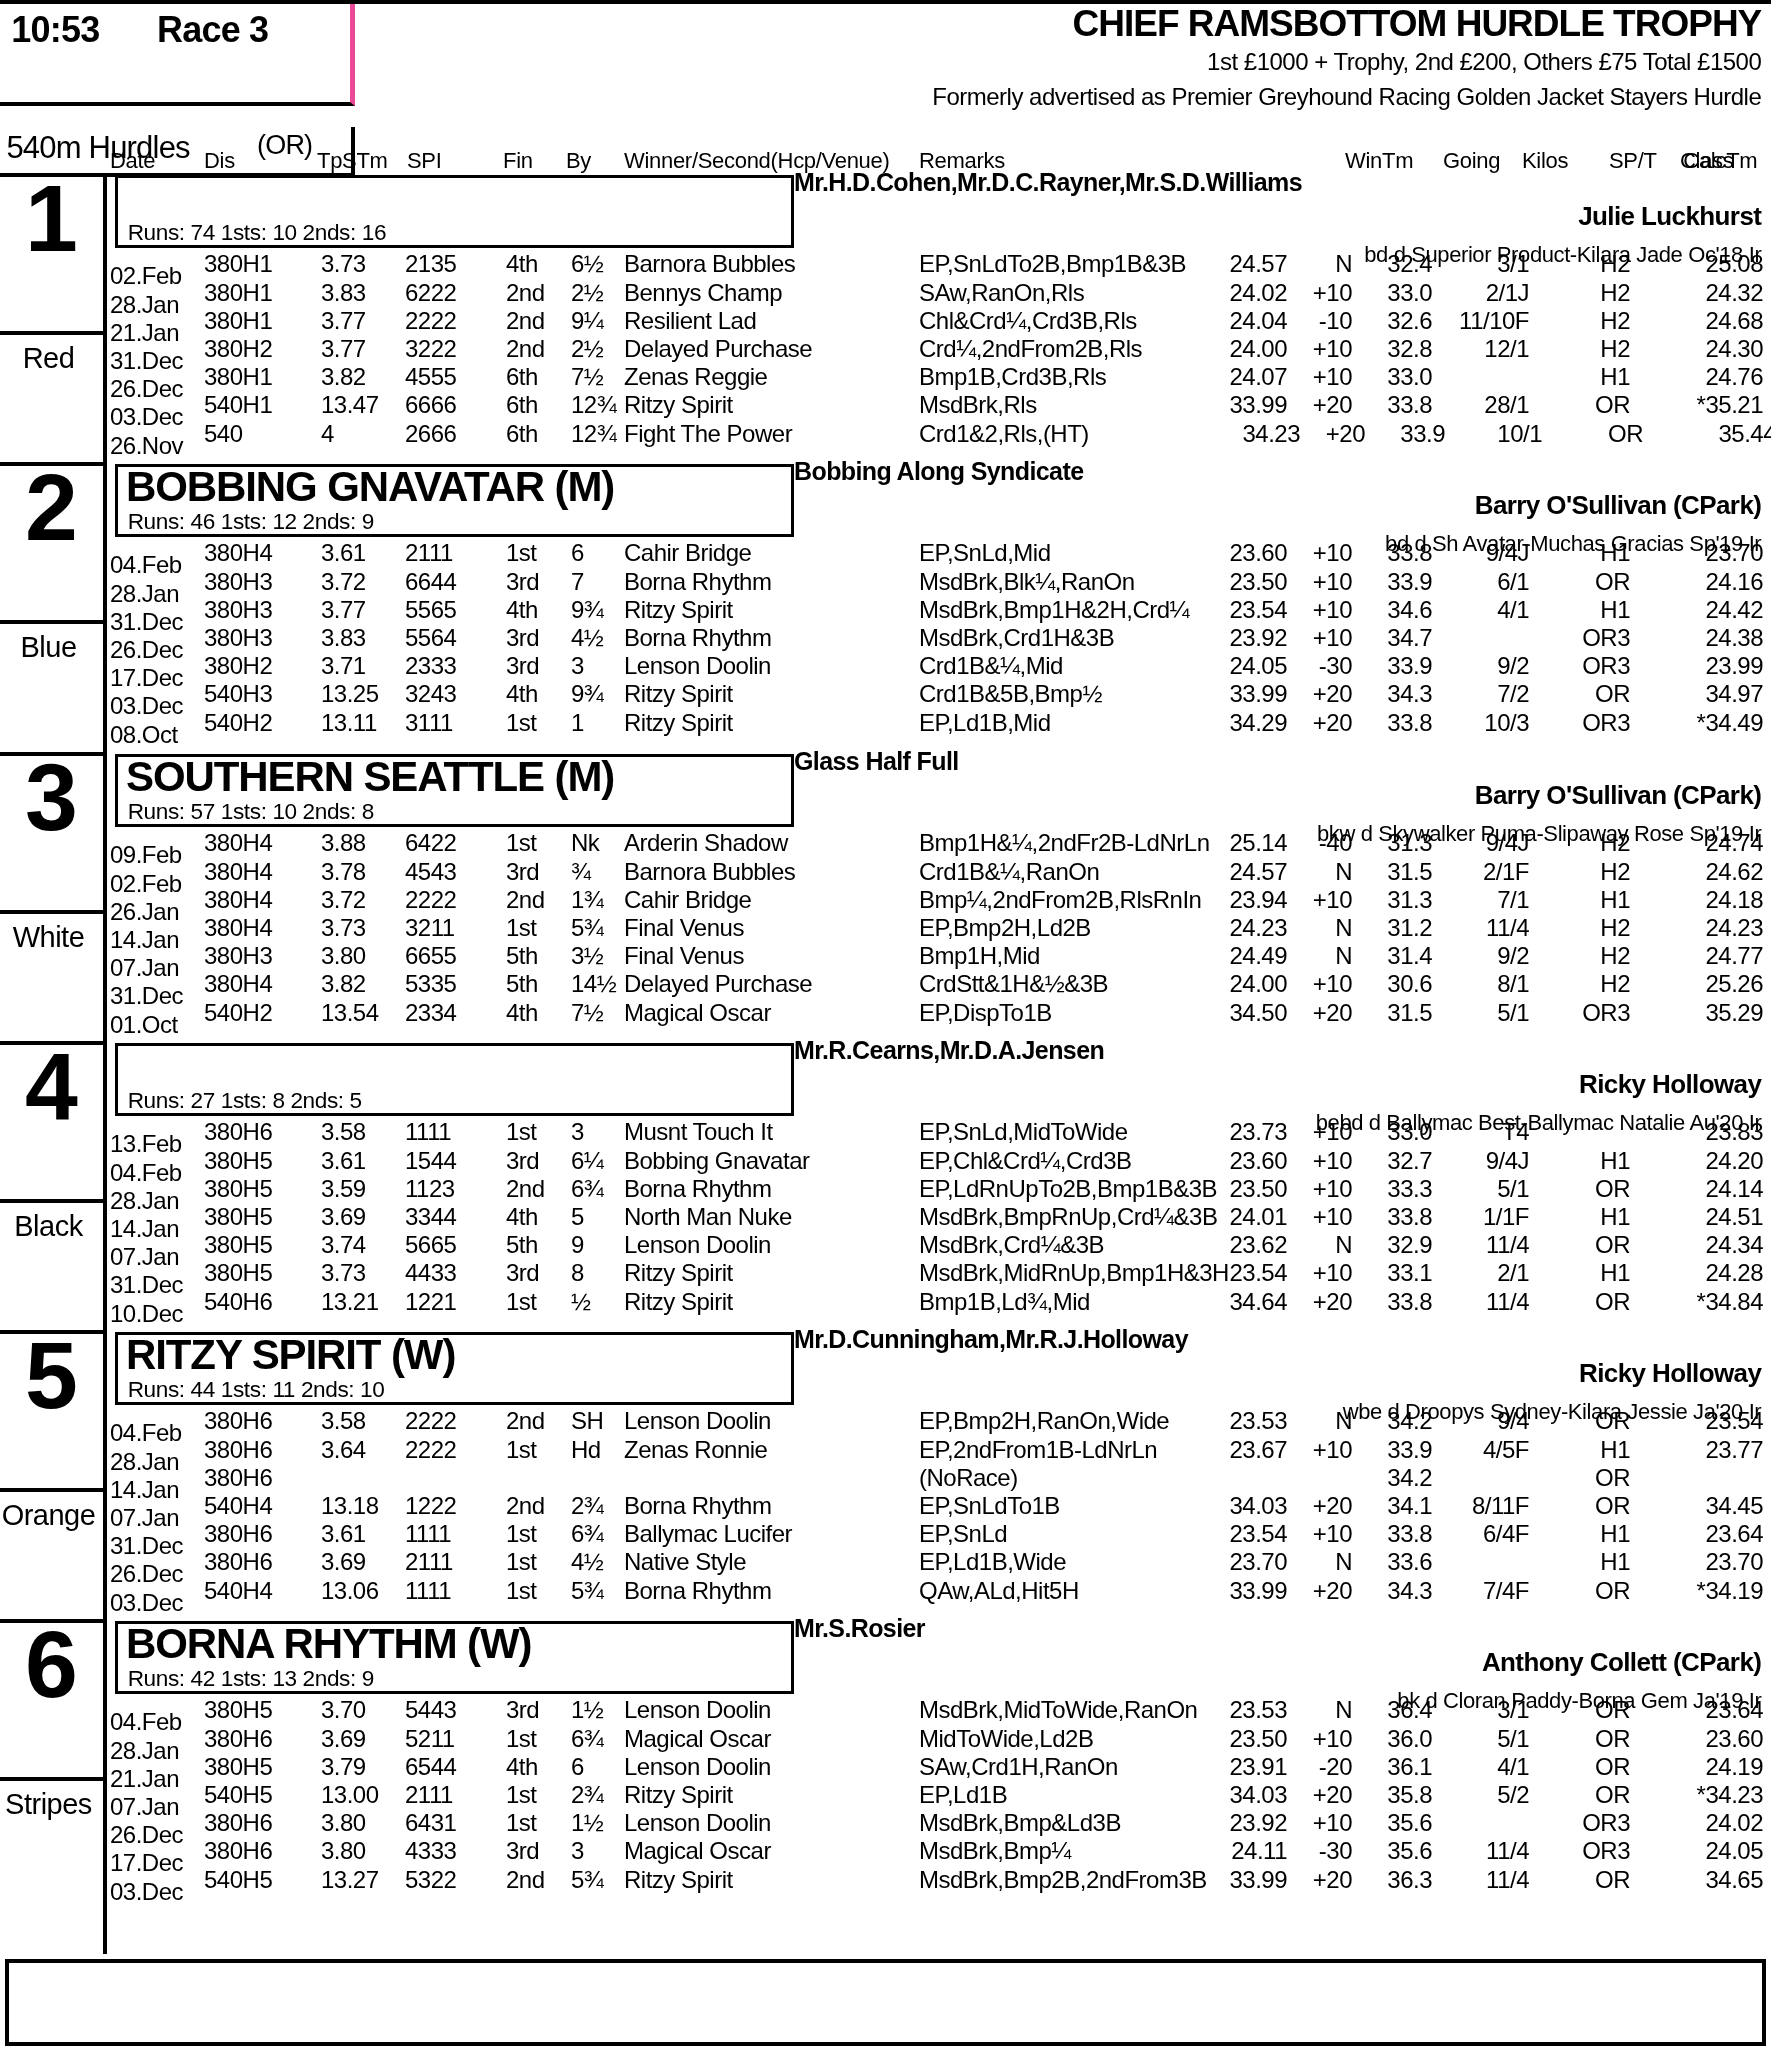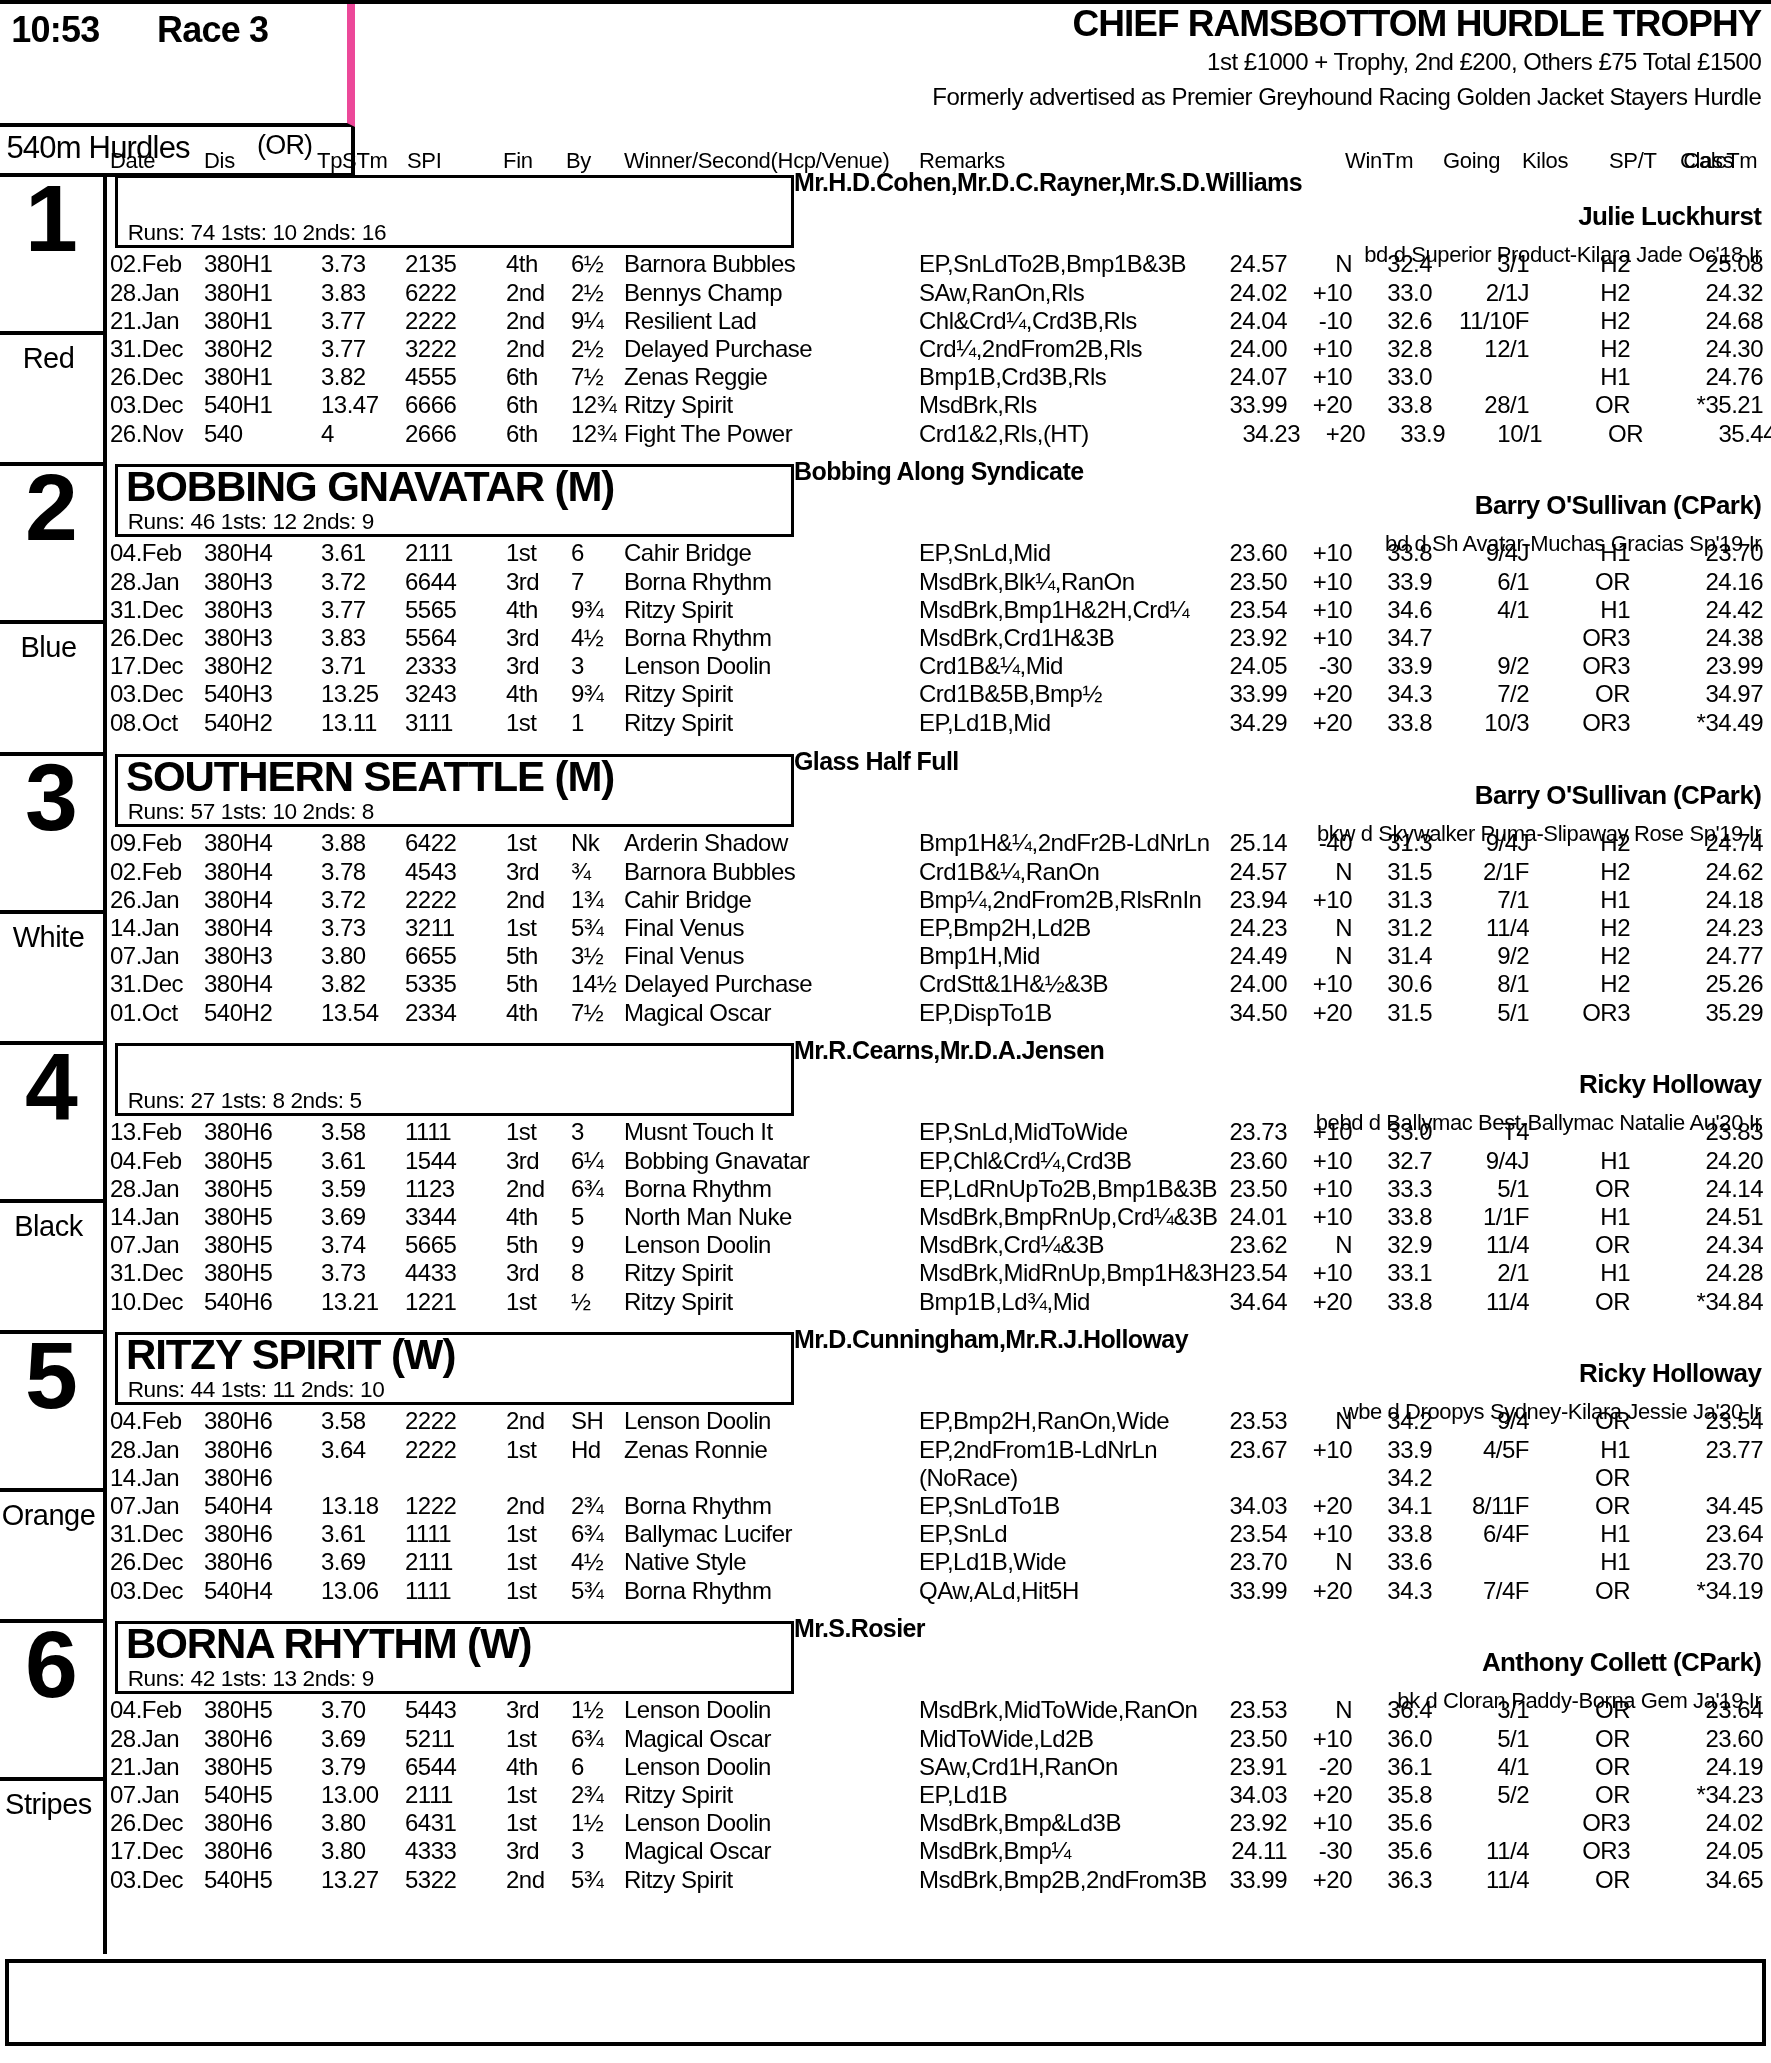--- a/index.html
+++ b/index.html
@@ -10,22 +10,22 @@
     width:1771px;
     height:2064px;
     position:relative;
     overflow:hidden;
     -webkit-font-smoothing:none;
   }
   .page{position:relative;width:1771px;height:2064px;}
 
   
   .hdr-rule-top{position:absolute;left:0;top:0;width:1771px;height:4px;background:#000;}
-  .racebox{position:absolute;left:0;top:4px;width:355px;height:123px;box-sizing:border-box;
-           border-right:8px solid #ec4899;border-bottom:4px solid #000;}
+  .racebox{position:absolute;left:0;top:4px;width:355px;height:102px;box-sizing:border-box;
+           border-right:5px solid #ec4899;border-bottom:4px solid #000;}
   .racebox .time{position:absolute;left:11.3px;top:4.8px;font-size:36px;font-weight:bold;letter-spacing:-0.8px;}
   .racebox .rno{position:absolute;left:157px;top:4.8px;font-size:36px;font-weight:bold;letter-spacing:-0.8px;}
   .distbox{position:absolute;left:0;top:127px;width:355px;height:50px;box-sizing:border-box;
            border-right:4px solid #000;border-bottom:4px solid #000;}
   .distbox .dist{position:absolute;left:6.4px;top:3.2px;font-size:31px;letter-spacing:-0.8px;}
   .distbox .grade{position:absolute;left:257px;top:3.2px;font-size:27px;letter-spacing:-0.8px;}
 
   .title-main{position:absolute;right:9.7px;top:3.2px;font-size:37px;font-weight:bold;
               letter-spacing:-1px;text-align:right;white-space:nowrap;}
   .title-prize{position:absolute;right:9.7px;top:48px;font-size:24px;
@@ -50,21 +50,21 @@
   .dogname{position:absolute;left:8px;top:-3.2px;font-size:42px;font-weight:bold;letter-spacing:-1.1px;white-space:nowrap;}
   .runs{position:absolute;left:9.7px;top:42px;font-size:22.6px;letter-spacing:-0.4px;white-space:nowrap;}
 
   .owner{position:absolute;left:794px;top:-4.8px;font-size:25px;font-weight:bold;letter-spacing:-0.6px;white-space:nowrap;}
   .trainer{position:absolute;right:9.7px;top:28px;font-size:26px;font-weight:bold;letter-spacing:-0.6px;white-space:nowrap;text-align:right;}
   .breeding{position:absolute;right:9.7px;top:69px;font-size:22px;letter-spacing:-0.4px;white-space:nowrap;text-align:right;}
 
   
   .frow{position:absolute;left:0;width:1771px;height:28px;font-size:24px;letter-spacing:-0.5px;}
   .frow span{position:absolute;top:0;white-space:nowrap;line-height:27px;}
-  .c-date{left:110px;}
+  .c-date{left:110px;margin-top:12px;}
   .c-dis{left:204px;}
   .c-tp{left:321px;}
   .c-spi{left:405px;}
   .c-fin{left:506px;}
   .c-by{left:571px;}
   .c-win{left:624px;}
   .c-rem{left:919px;}
   .c-wt{right:484px;width:97px;text-align:right;}
   .c-going{right:419px;width:64px;text-align:right;}
   .c-kilos{right:339px;width:73px;text-align:right;}

